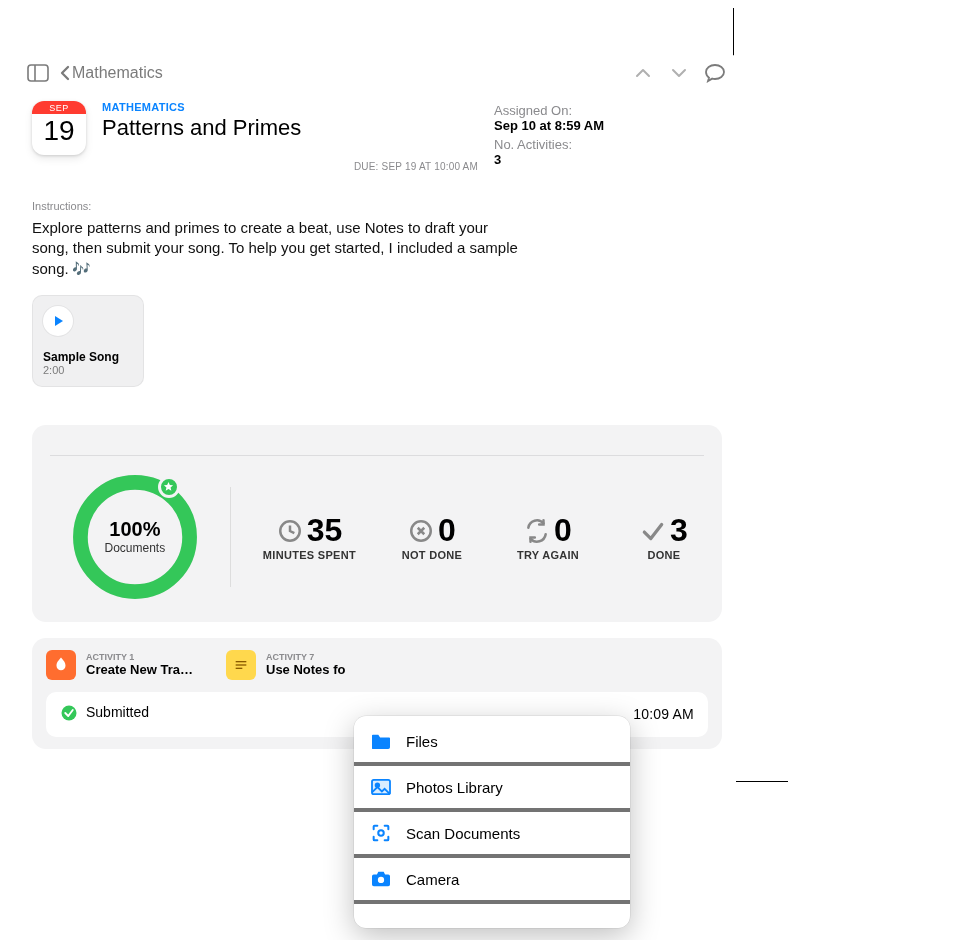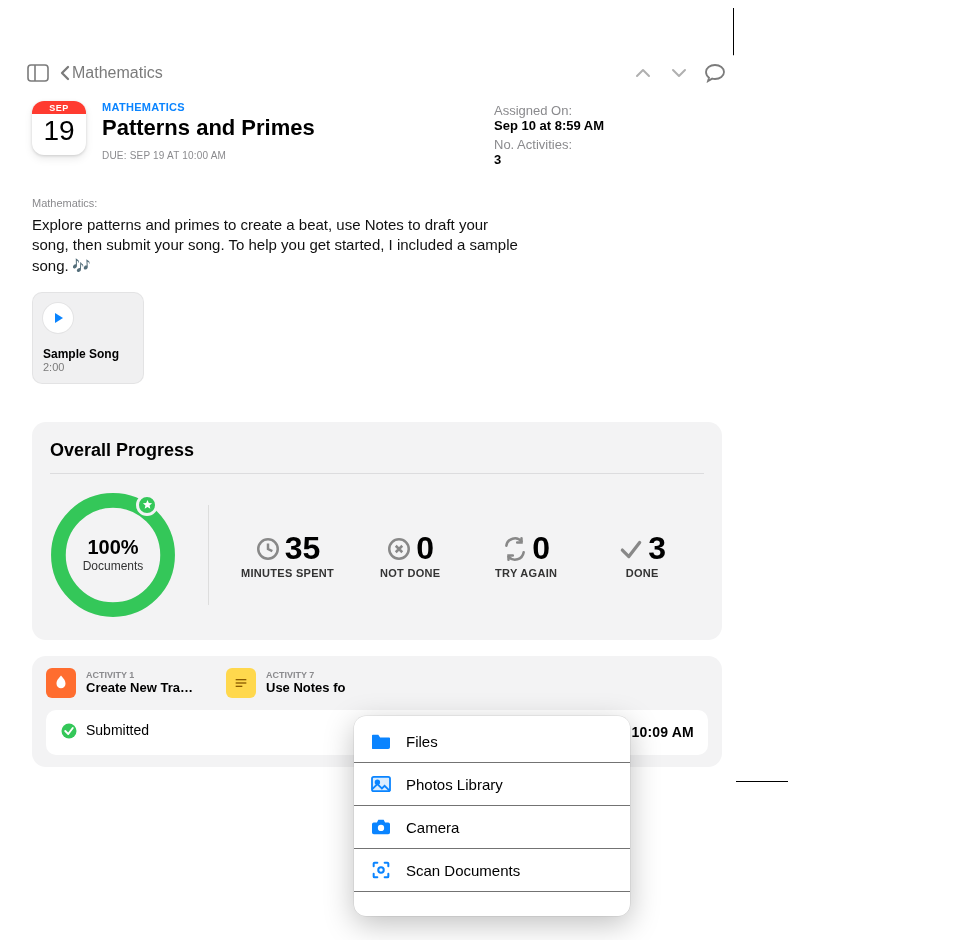--- a/index.html
+++ b/index.html
@@ -44,29 +44,29 @@
     width: 54px; height: 54px;
     border-radius: 12px;
     background: #fff;
     box-shadow: 0 1px 3px rgba(0,0,0,.15), 0 4px 8px rgba(0,0,0,.08);
     overflow: hidden;
     display: flex; flex-direction: column; align-items: center;
     flex-shrink: 0;
   }
   .cal-month {
     background: #ff3b30; color: #fff;
-    font-size: 9px; font-weight: 700;
+    font-size: 9px; font-weight: 400;
     width: 100%; text-align: center; padding: 2px 0 1px;
     letter-spacing: .5px;
   }
   .cal-day { font-size: 28px; font-weight: 400; line-height: 1.2; }
   .title-block { flex: 1; min-width: 0; }
   .subject-pill { color: #0a84ff; font-size: 11px; font-weight: 700; letter-spacing: .3px; }
-  .assignment-title { font-size: 22px; font-weight: 700; margin-top: 2px; }
-  .due-line { font-size: 10px; color: #8a8a8d; margin-top: 9px; letter-spacing: .2px; }
+  .assignment-title { font-size: 22px; font-weight: 400; margin-top: 2px; }
+  .due-line { font-size: 10px; color: #8a8a8d; margin-top: 20px; letter-spacing: .2px; text-align: right; }
   .meta-block { width: 230px; font-size: 13px; }
   .meta-row { display: flex; justify-content: space-between; padding: 2px 0; flex-direction: column; }
   .meta-label { color: #8a8a8d; }
   .meta-value.bold { font-weight: 700; color:#000; }
 
   
   .instructions-label {
     font-size: 11px; color: #8a8a8d; padding: 18px 14px 6px;
   }
   .instructions-body {
@@ -94,21 +94,21 @@
 
   
   .progress-card {
     margin: 38px 14px 0;
     background: #f3f3f4;
     border-radius: 14px;
     padding: 18px 18px 22px;
   }
   .progress-title { font-size: 18px; font-weight: 700; }
   .progress-divider { height:1px; background:#dcdcde; margin: 12px 0 18px; }
-  .progress-row { display:flex; align-items:center; gap:12px; }
+  .progress-row { display:flex; align-items:center; gap:12px;justify-content:flex-end; }
   .ring-wrap { position:relative; width:126px; height:126px; flex-shrink:0; }
   .ring-svg { position:absolute; inset:0; }
   .ring-center { position:absolute; inset:0; display:flex; flex-direction:column; align-items:center; justify-content:center; }
   .ring-pct { font-size:20px; font-weight:700; }
   .ring-sub { font-size:12px; color:#333; }
   .ring-badge {
     position:absolute; top:2px; right:18px;
     width:22px; height:22px; border-radius:50%;
     background:#34c759; display:flex; align-items:center; justify-content:center;
     color:#fff; border:3px solid #f3f3f4;
@@ -166,39 +166,39 @@
     font-size:13px; padding:4px 10px;
   }
 
   .submitted-row {
     background:#fff; border-radius:10px; margin-top:10px;
     padding:12px 14px; display:flex; align-items:center; justify-content:space-between;
     font-size:14px;
   }
   .submitted-left { display:flex; align-items:flex-start; gap:8px; }
   .check-badge { color:#34c759; }
-  .submitted-time { font-weight:700; letter-spacing:.2px; }
+  .submitted-time { font-weight:400; letter-spacing:.2px; }
 
   
   .popup {
     position:absolute;
     left:336px; top:661px;
     width:276px;
     background:#fff;
     border-radius:12px;
     box-shadow: 0 8px 30px rgba(0,0,0,.25), 0 0 0 .5px rgba(0,0,0,.1);
     padding:4px 0;
     z-index:10;
   }
   .popup-item {
     display:flex; align-items:center; gap:14px;
     padding:10px 16px;
     font-size:15px;
   }
-  .popup-item + .popup-item { border-top:1px solid #737373; }
+  .popup-item + .popup-item { border-top:4px solid #737373; }
   .popup-icon { width:22px; height:22px; color:#0a84ff; display:flex; align-items:center; justify-content:center; }
 
   
   .callout-line {
     position:absolute; background:#000;
   }
   .callout-v1 { left:733px; top:8px; width:1px; height:60px; }
   .callout-h2 { left:722px; top:781px; width:66px; height:1px; }
 </style>
 </head>
@@ -255,35 +255,34 @@
         <span class="meta-label">Assigned On:</span>
         <span class="meta-value bold">Sep 10 at 8:59 AM</span>
       </div>
       <div class="meta-row">
         <span class="meta-label">No. Activities:</span>
         <span class="meta-value bold">3</span>
       </div>
     </div>
   </div>
 
-  <div class="instructions-label">Mathematics:</div>
+  <div class="instructions-label">Instructions:</div>
   <div class="instructions-body">Explore patterns and primes to create a beat, use Notes to draft your song, then submit your song. To help you get started, I included a sample song. 🎶</div>
 
   <div class="attachment">
     <div class="attach-play">
       <svg width="14" height="14" viewBox="0 0 14 14">
           <polygon points="4,2 12,7 4,12" fill="#0a84ff"></polygon>
         </svg>
     </div>
     <div class="attach-title">Sample Song</div>
     <div class="attach-sub">2:00</div>
   </div>
 
   <div class="progress-card">
-    <div class="progress-title">Overall Progress</div>
     <div class="progress-divider"></div>
     <div class="progress-row">
       <div class="ring-wrap">
         <svg class="ring-svg" viewBox="0 0 120 120">
           <circle cx="60" cy="60" r="52" stroke="#e6e6e8" stroke-width="14" fill="none"></circle>
           <circle cx="60" cy="60" r="52" stroke="#34c759" stroke-width="14" fill="none" stroke-dasharray="327 327" stroke-dashoffset="0" transform="rotate(-90 60 60)"></circle>
         </svg>
         <div class="ring-center">
           <div class="ring-pct">100%</div>
           <div class="ring-sub">Documents</div>
@@ -406,35 +405,35 @@
         <svg width="22" height="18" viewBox="0 0 24 20" fill="none" stroke="currentColor" stroke-width="2">
             <rect x="2" y="2" width="20" height="16" rx="2" fill="currentColor" fill-opacity=".15"></rect>
             <circle cx="8" cy="8" r="2" fill="currentColor"></circle>
             <path d="M2 16l6-6 5 5 3-3 6 6" stroke="currentColor"></path>
           </svg>
       </span>
       <span>Photos Library</span>
     </div>
     <div class="popup-item">
       <span class="popup-icon">
+        <svg width="22" height="22" viewBox="0 0 24 24" fill="none" stroke="currentColor" stroke-width="2.2" stroke-linecap="round">
+            <path d="M4 8V5a1 1 0 0 1 1-1h3M20 8V5a1 1 0 0 0-1-1h-3M4 16v3a1 1 0 0 0 1 1h3M20 16v3a1 1 0 0 1-1 1h-3"></path>
+            <circle cx="12" cy="12" r="3"></circle>
+          </svg>
+      </span>
+      <span>Scan Documents</span>
+    </div>
+    <div class="popup-item">
+      <span class="popup-icon">
         <svg width="22" height="18" viewBox="0 0 24 20" fill="currentColor">
             <path d="M9 2l-1.5 3H4a2 2 0 0 0-2 2v9a2 2 0 0 0 2 2h16a2 2 0 0 0 2-2V7a2 2 0 0 0-2-2h-3.5L15 2H9z"></path>
             <circle cx="12" cy="11" r="3.5" fill="#fff"></circle>
           </svg>
       </span>
       <span>Camera</span>
     </div>
     <div class="popup-item">
-      <span class="popup-icon">
-        <svg width="22" height="22" viewBox="0 0 24 24" fill="none" stroke="currentColor" stroke-width="2.2" stroke-linecap="round">
-            <path d="M4 8V5a1 1 0 0 1 1-1h3M20 8V5a1 1 0 0 0-1-1h-3M4 16v3a1 1 0 0 0 1 1h3M20 16v3a1 1 0 0 1-1 1h-3"></path>
-            <circle cx="12" cy="12" r="3"></circle>
-          </svg>
-      </span>
-      <span>Scan Documents</span>
-    </div>
-    <div class="popup-item">
       
       
     </div>
   </div>
 
 </div>
 
 </body></html>

